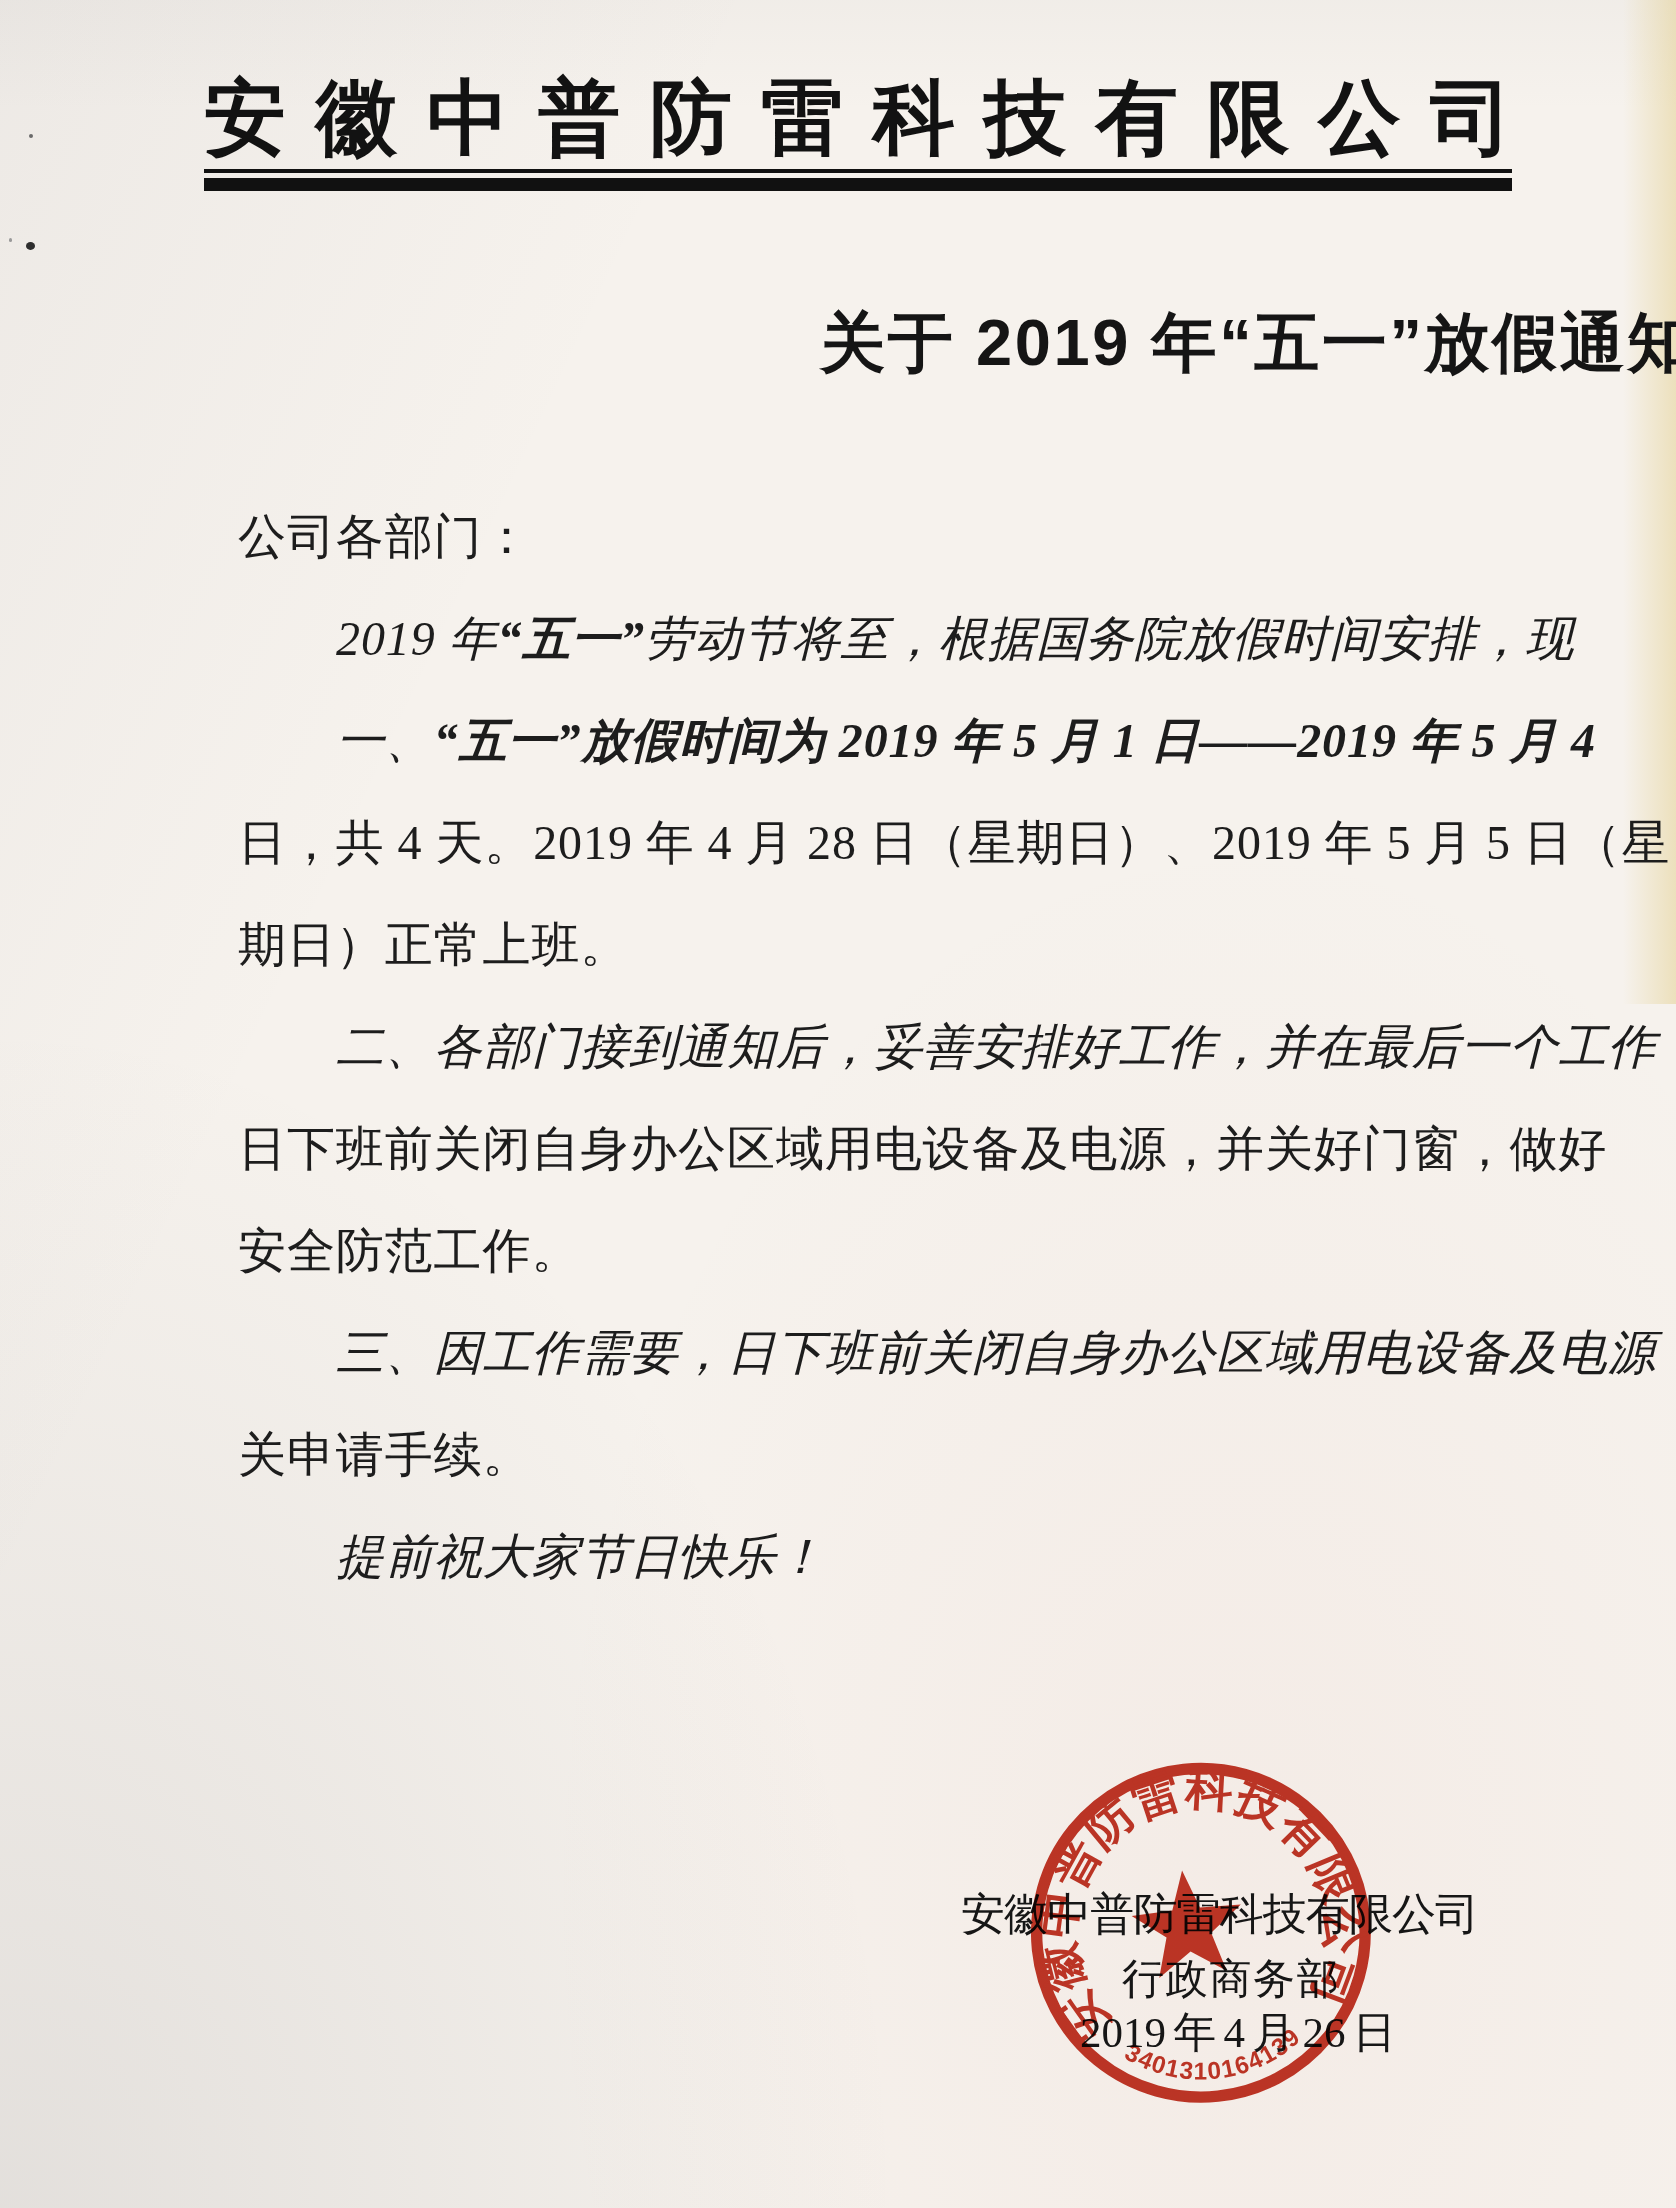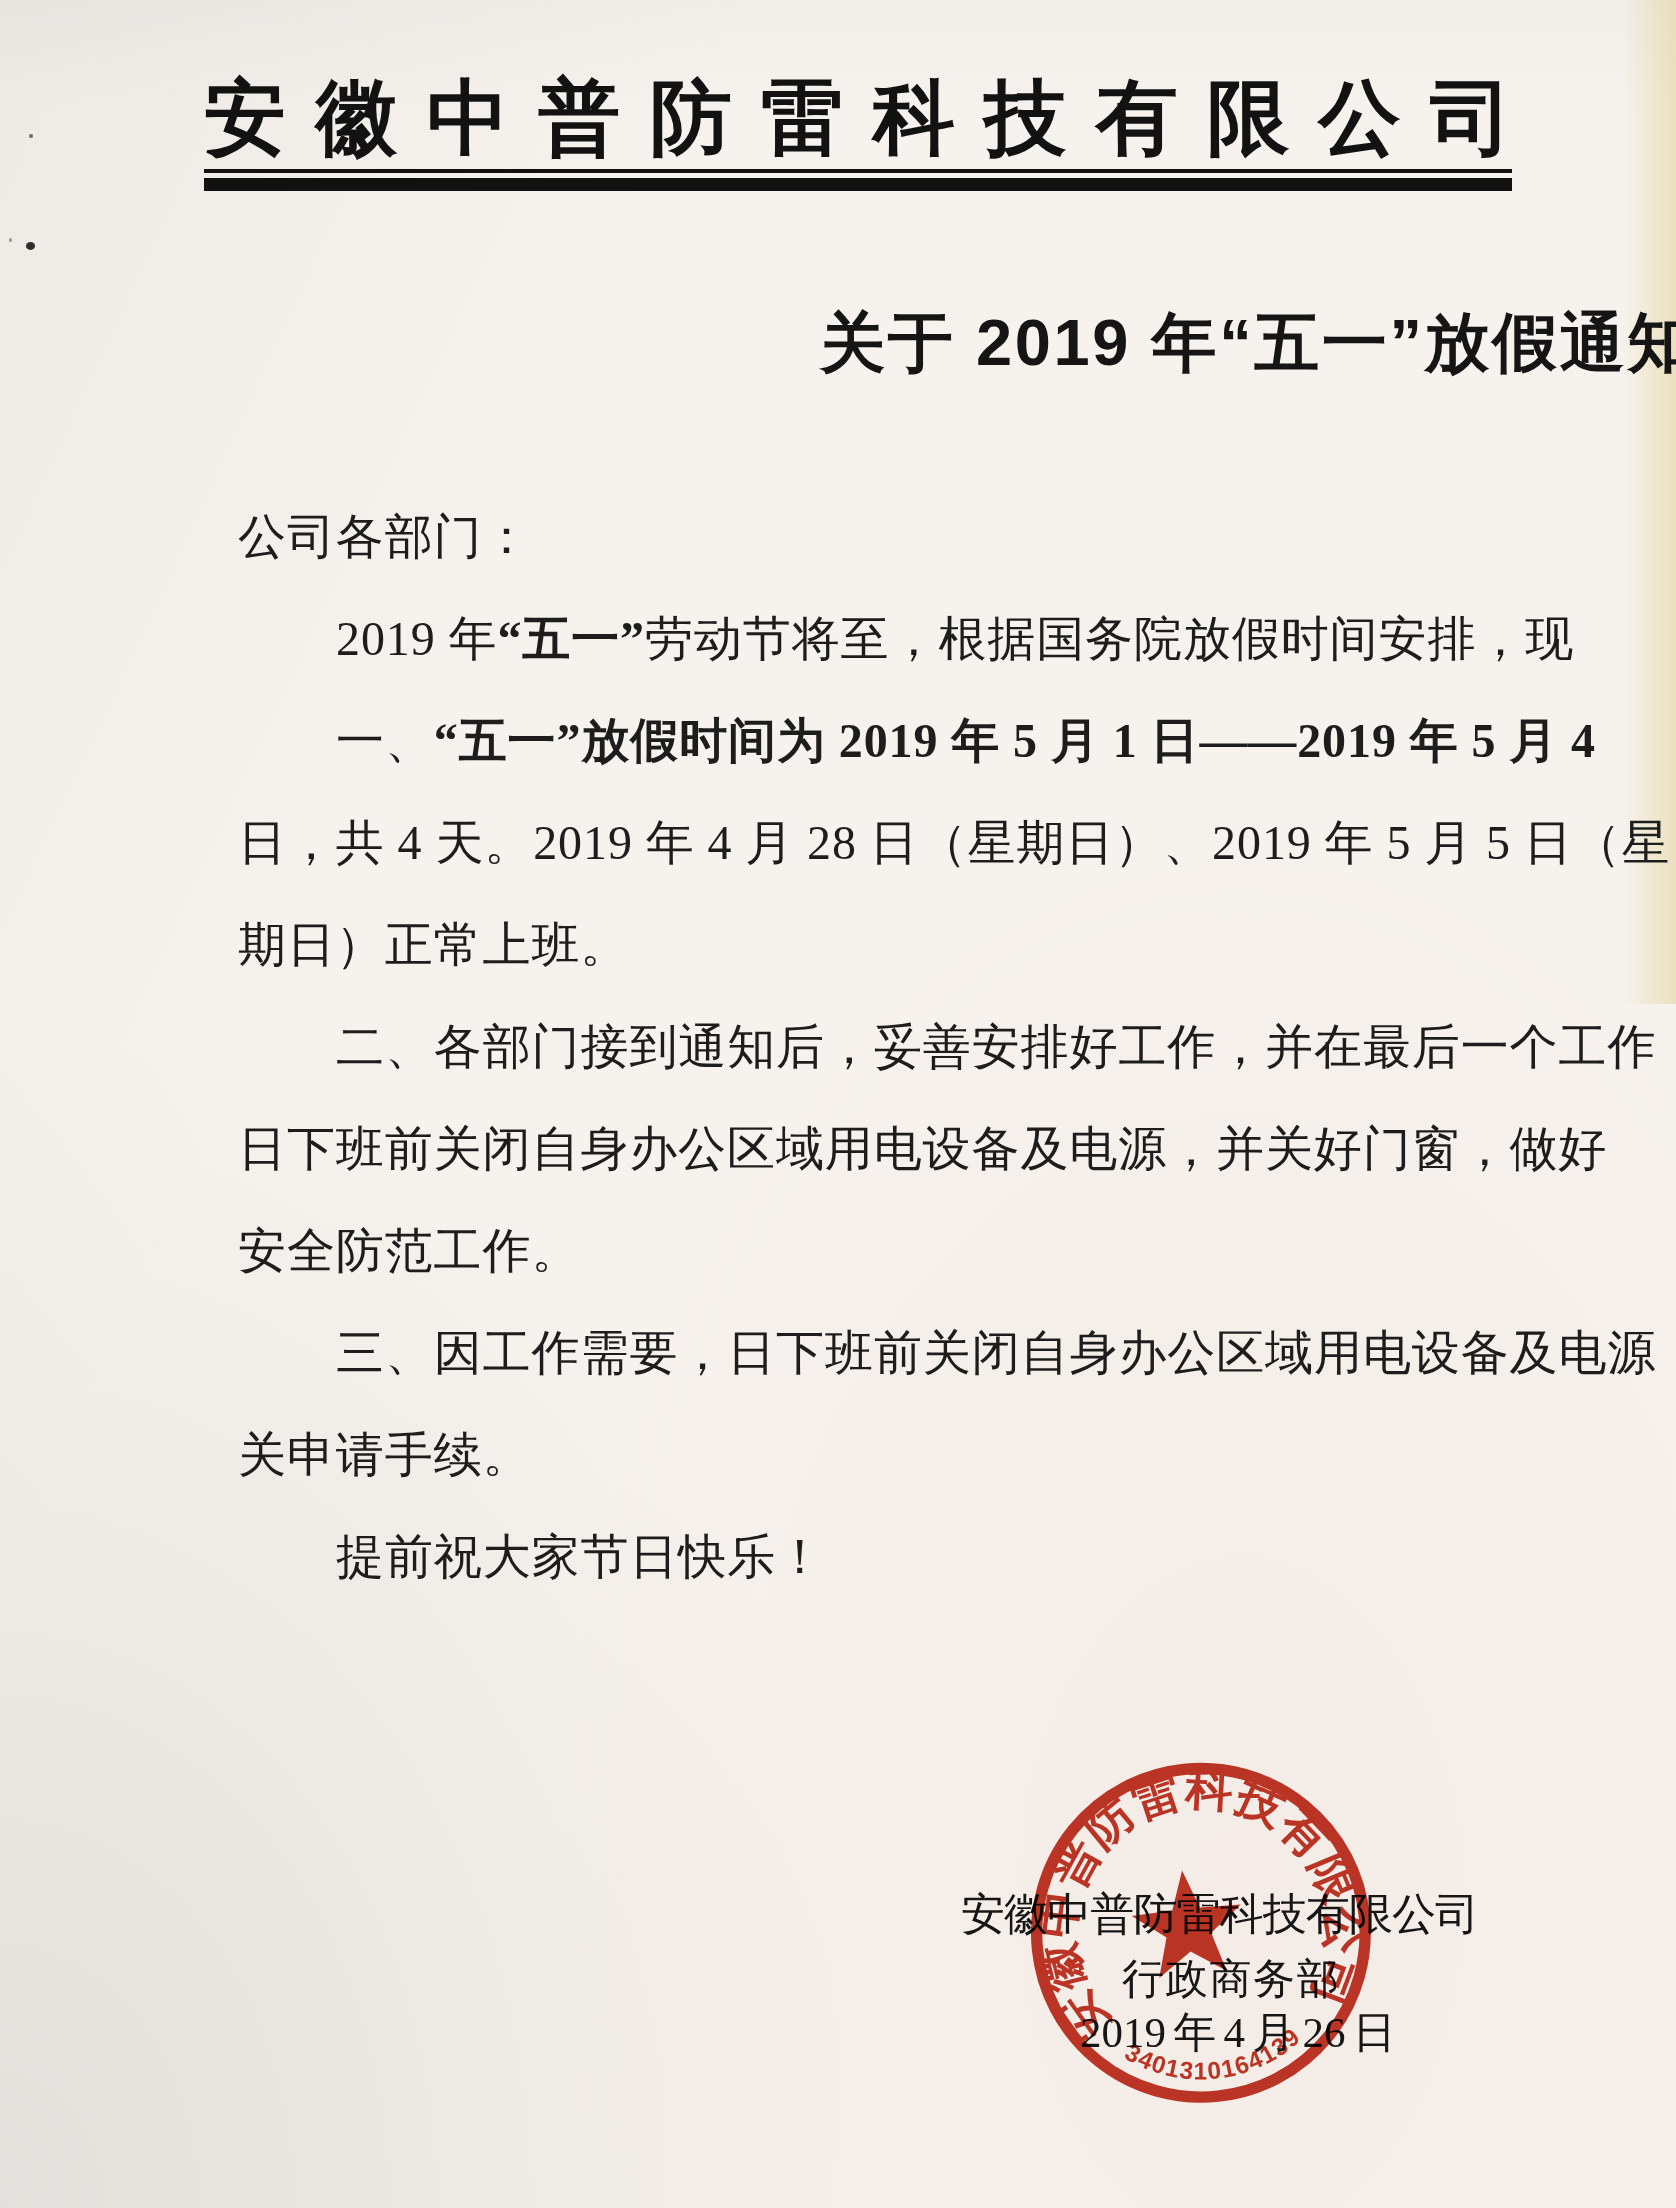--- a/index.html
+++ b/index.html
@@ -37,21 +37,21 @@
   .rule-thick{position:absolute;left:204px;top:178px;width:1308px;height:13px;background:#111;}
 
   .title{
     position:absolute;left:18px;top:307px;width:100%;text-align:right;
     font-size:65px;line-height:1.1;font-weight:700;letter-spacing:2.6px;
     font-family:"Liberation Sans",sans-serif;color:#151515;
   }
 
   .body-lines{position:absolute;left:238px;top:486px;width:1223px;}
   .line{height:102px;line-height:102px;font-size:48px;letter-spacing:0.9px;white-space:nowrap;color:#1d1d1d;}
-  .line.indent{padding-left:98px;}
+  .line.indent{padding-left:98px;font-style:italic;}
   .line .b{font-weight:700;}
 
   .sig{position:absolute;white-space:nowrap;color:#161616;}
   .sig-company{left:961px;top:1885px;font-size:44px;letter-spacing:-0.9px;}
   .sig-dept{left:1122px;top:1951px;font-size:42px;letter-spacing:1.7px;}
   .sig-date{left:1080px;top:2004px;font-size:43px;word-spacing:-3.5px;}
 
   .seal{
     position:absolute;left:1020px;top:1749px;width:367px;height:367px;
     mix-blend-mode:multiply;opacity:.96;

